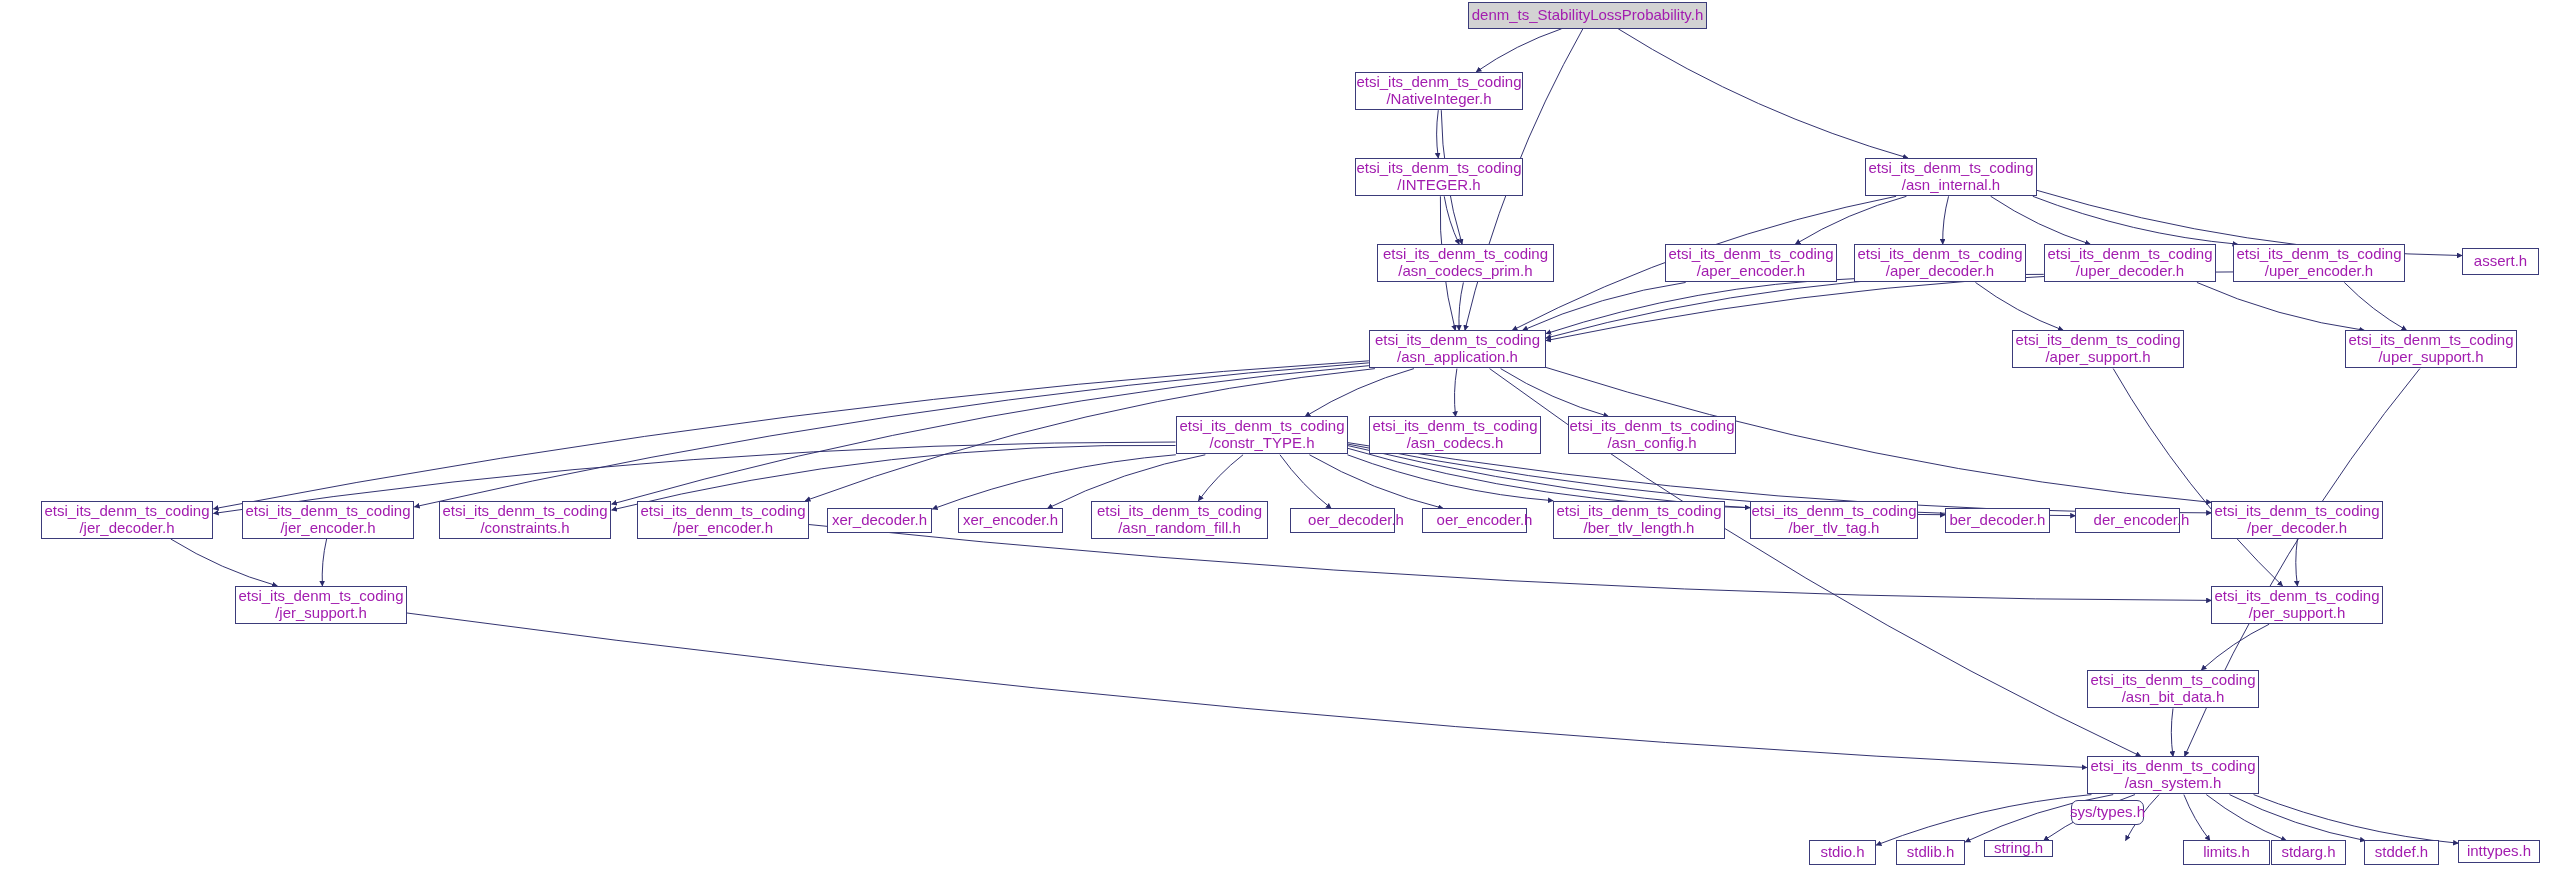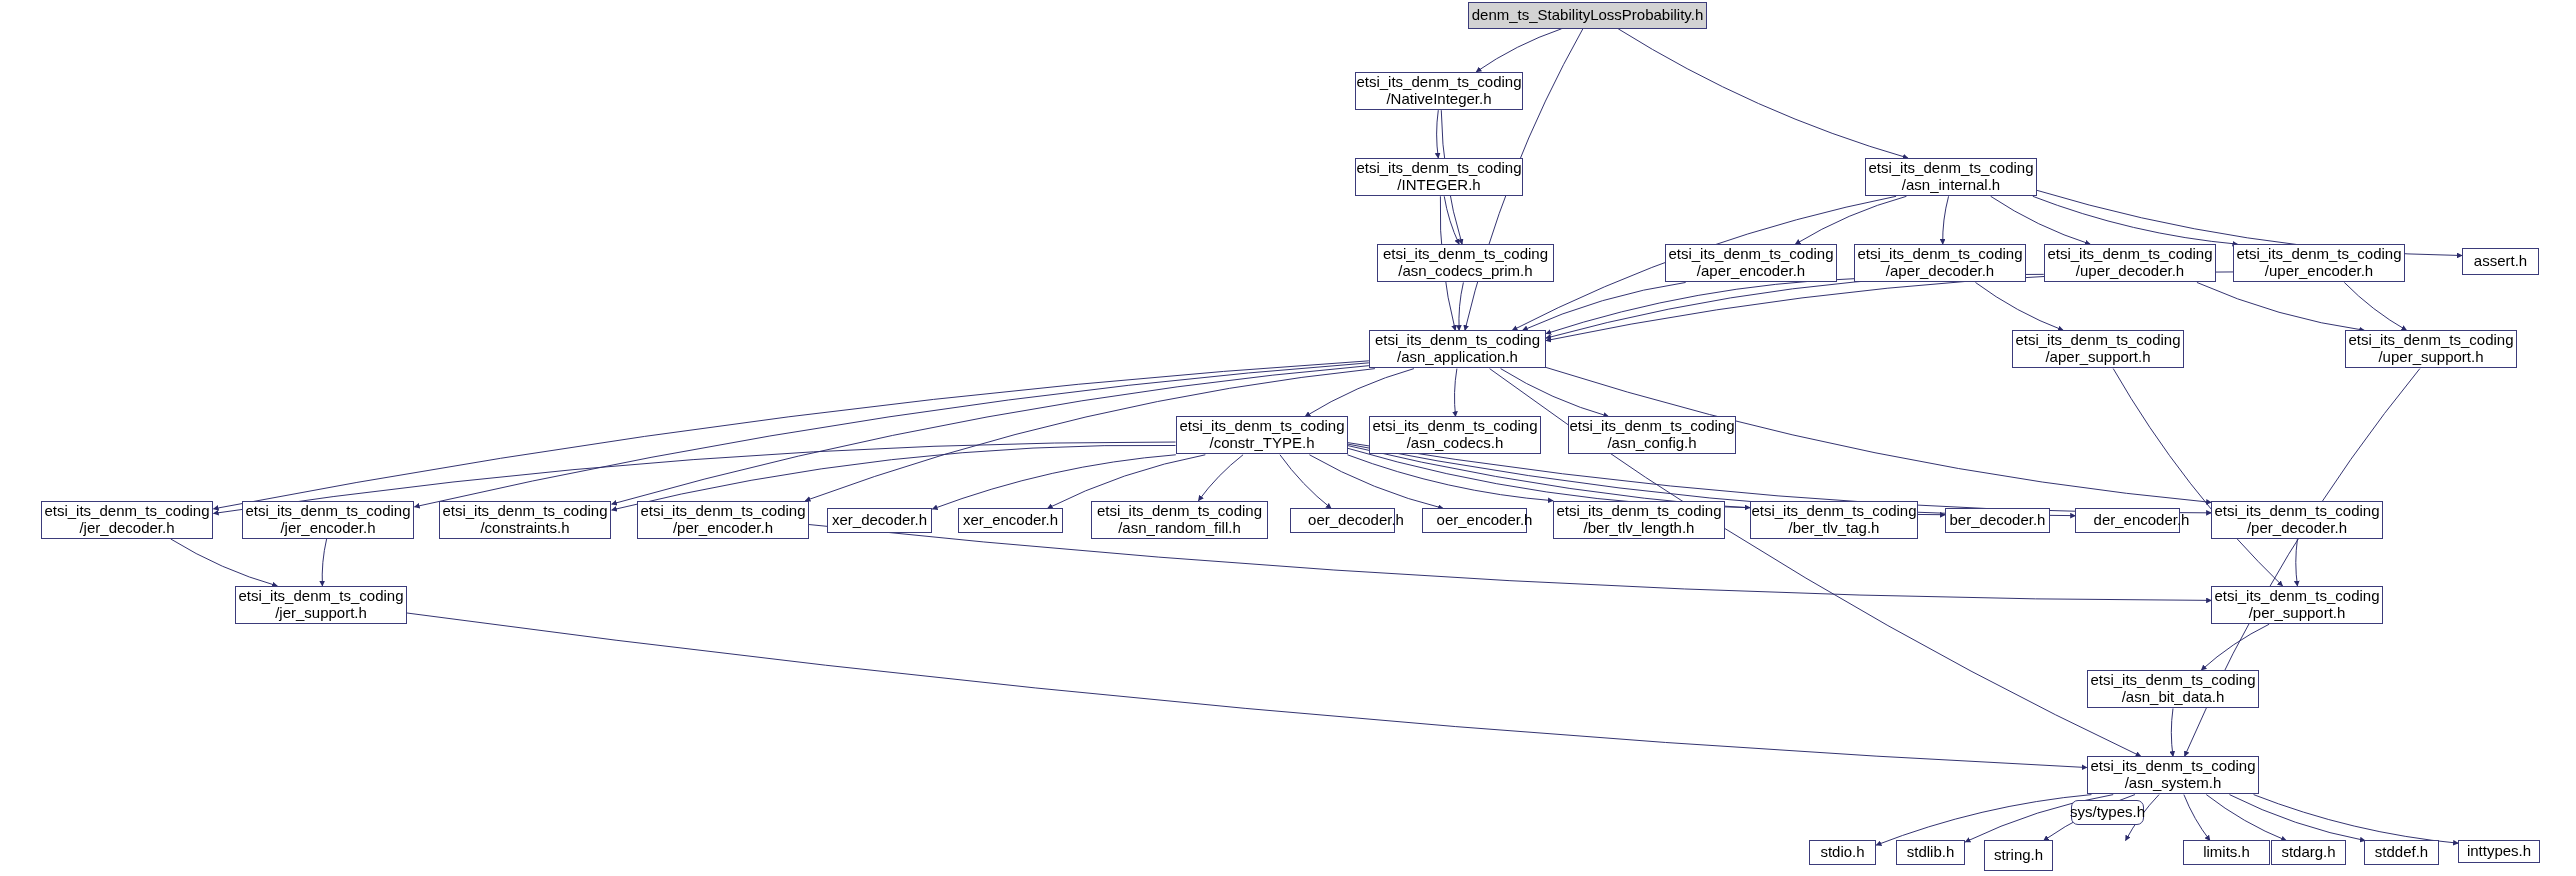--- a/index.html
+++ b/index.html
@@ -21,21 +21,21 @@
     top: 0;
     width: 2576px;
     height: 877px;
     pointer-events: none;
   }
   .node {
     position: absolute;
     box-sizing: border-box;
     border: 1px solid #3b3b7a;
     background: #ffffff;
-    color: #000000;
+    color: #a21caf;
     font-size: 15px;
     line-height: 1.12;
     text-align: center;
     display: flex;
     align-items: center;
     justify-content: center;
     white-space: pre;
     z-index: 2;
   }
   .node.root {
@@ -167,20 +167,20 @@
     <div class="node" style="left: 235px; top: 586px; width: 172px; height: 38px;">etsi_its_denm_ts_coding
 /jer_support.h</div>
     <div class="node" style="left: 2211px; top: 586px; width: 172px; height: 38px;">etsi_its_denm_ts_coding
 /per_support.h</div>
     <div class="node" style="left: 2087px; top: 670px; width: 172px; height: 38px;">etsi_its_denm_ts_coding
 /asn_bit_data.h</div>
     <div class="node" style="left: 2087px; top: 756px; width: 172px; height: 38px;">etsi_its_denm_ts_coding
 /asn_system.h</div>
     <div class="node" style="left: 1809px; top: 840px; width: 67px; height: 25px;">stdio.h</div>
     <div class="node" style="left: 1896px; top: 840px; width: 69px; height: 25px;">stdlib.h</div>
-    <div class="node" style="left: 1984px; top: 840px; width: 69px; height: 31px;">string.h</div>
+    <div class="node" style="left: 1984px; top: 840px; width: 69px; height: 17px;">string.h</div>
     <div class="node" style="left: 2071px; top: 800px; width: 73px; height: 25px; border-radius: 7px;">sys/types.h</div>
     <div class="node" style="left: 2183px; top: 840px; width: 87px; height: 25px;">limits.h</div>
     <div class="node" style="left: 2271px; top: 840px; width: 75px; height: 25px;">stdarg.h</div>
     <div class="node" style="left: 2364px; top: 840px; width: 75px; height: 25px;">stddef.h</div>
     <div class="node" style="left: 2458px; top: 840px; width: 82px; height: 23px;">inttypes.h</div>
   </div>
 
 
 </body></html>

